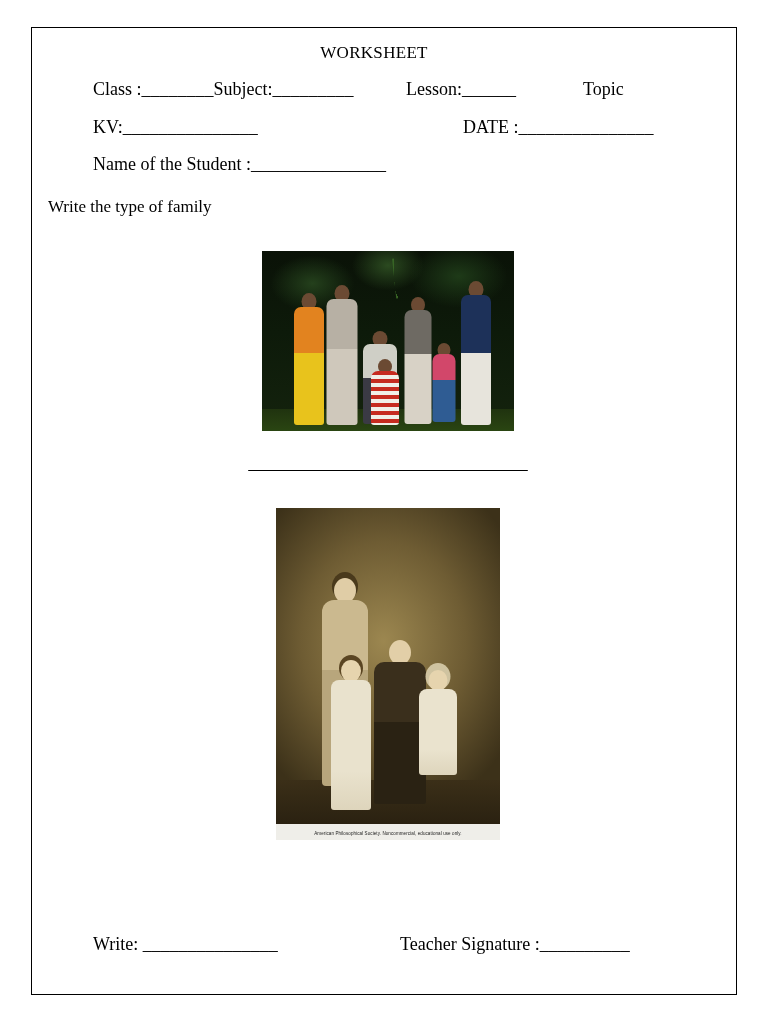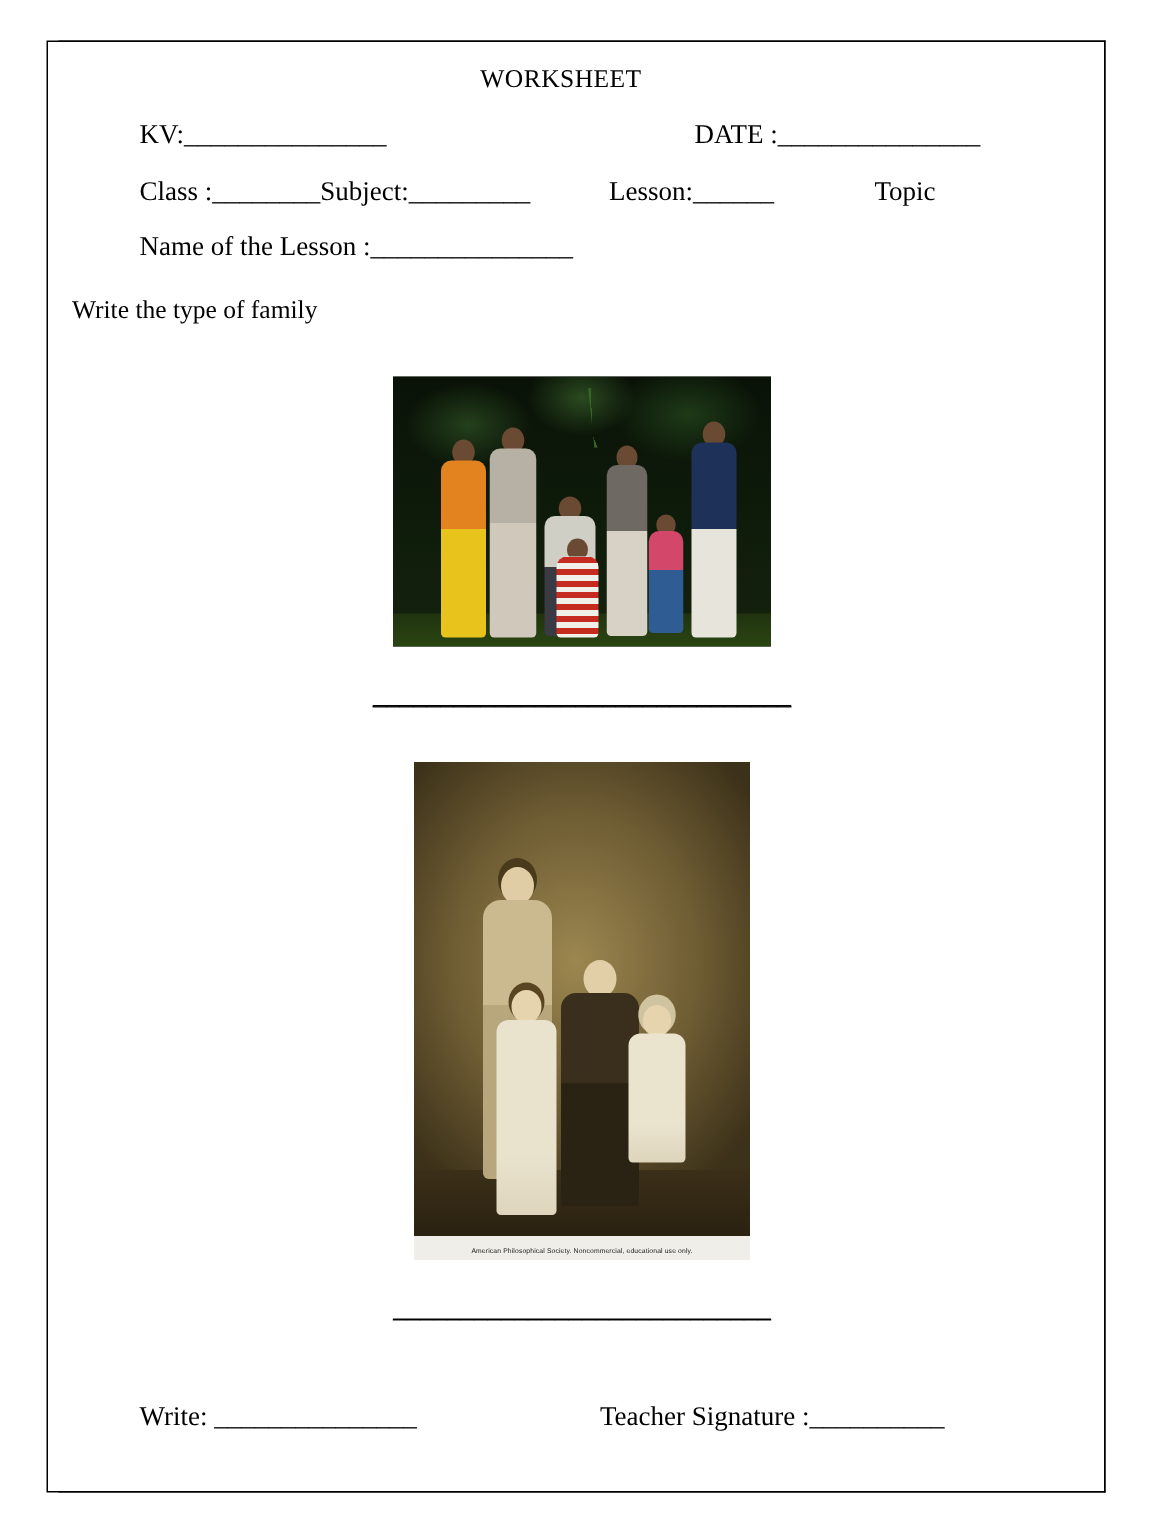--- a/index.html
+++ b/index.html
@@ -274,32 +274,32 @@
 
 <div class="page">
 
   <div class="frame-outer"></div>
   <div class="frame-inner"></div>
 
   <div class="content">
 
     <div class="ws-title">WORKSHEET</div>
 
-    <div class="row row-kv">
-      <span>KV:_______________</span>
-      <span class="date">DATE :_______________</span>
-    </div>
-
     <div class="row row-class">
       <span>Class :________Subject:_________</span>
       <span class="lesson">Lesson:______</span>
       <span class="topic">Topic</span>
     </div>
 
-    <div class="row-name">Name of the Lesson :_______________</div>
+    <div class="row row-kv">
+      <span>KV:_______________</span>
+      <span class="date">DATE :_______________</span>
+    </div>
+
+    <div class="row-name">Name of the Student :_______________</div>
 
     <div class="instruction">Write the type of family</div>
 
     <div class="photo1">
       <div class="p1-foliage"></div>
       <div class="p1-palm"></div>
       <div class="p1-grass"></div>
       <div class="fig f1">
           <div class="head"></div>
           <div class="body"></div>
@@ -350,23 +350,20 @@
           <div class="b"></div>
         </div>
       <div class="p2-fig m4">
           <div class="h"></div>
           <div class="b"></div>
         </div>
       <div class="p2-capband"></div>
       <div class="p2-caption">American Philosophical Society. Noncommercial, educational use only.</div>
     </div>
 
-    <div class="blank-line">
-      <span>____________________________</span>
-    </div>
 
     <div class="footer">
       <span>Write: _______________</span>
       <span class="sig">Teacher Signature :__________</span>
     </div>
 
   </div>
 </div>
 
 </body></html>

